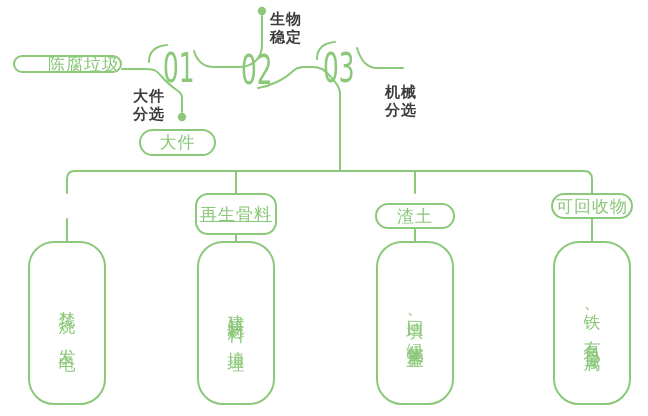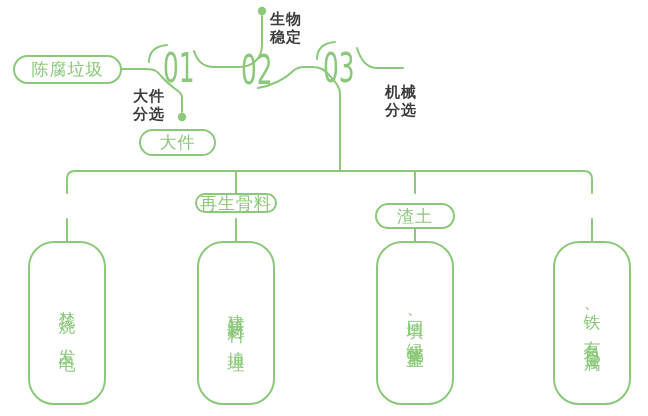--- a/index.html
+++ b/index.html
@@ -61,21 +61,21 @@
     <path d="M67,193 L67,179 Q67,171 75,171 L584,171 Q592,171 592,179 L592,193"></path>
     <path d="M236,171 L236,193"></path>
     <path d="M415,171 L415,193"></path>
 
     <path d="M67,219 L67,241"></path>
     <path d="M236,219 L236,241"></path>
     <path d="M415,219 L415,241"></path>
     <path d="M592,219 L592,241"></path>
   </svg>
 
-  <div class="abs pill" style="left:13px;top:55px;width:109px;height:29px;">
+  <div class="abs pill" style="left:13px;top:55px;width:109px;height:18px;justify-content:flex-end;">
     <span>陈腐垃圾</span>
   </div>
 
   <div class="abs step-num" style="left:163px;top:53px;">01</div>
   <div class="abs step-num" style="left:241px;top:55px;">02</div>
   <div class="abs step-num" style="left:323px;top:53px;">03</div>
 
   <div class="abs plabel" style="left:133px;top:87px;">
     <div>大件</div>
     <div>分选</div>
@@ -86,25 +86,28 @@
   </div>
   <div class="abs plabel" style="left:351px;top:83px;margin-left:34px;">
     <div>机械</div>
     <div>分选</div>
   </div>
 
   <div class="abs pill" style="left:139px;top:129px;width:77px;height:27px;">
     <span>大件</span>
   </div>
 
-  <div class="abs pill" style="left:195px;top:193px;width:82px;height:20px;border-radius:13px;">
+  <div class="abs pill" style="left:195px;top:193px;width:82px;height:42px;border-radius:13px;text-decoration:underline;">
     <span>再生骨料</span>
   </div>
   <div class="abs pill" style="left:375px;top:203px;width:80px;height:26px;border-radius:13px;">
     <span>渣土</span>
+  </div>
+  <div class="abs pill" style="left:551px;top:193px;width:82px;height:26px;border-radius:13px;">
+    <span>可回收物</span>
   </div>
 
   <div class="abs rbox" style="left:28px;top:241px;width:78px;height:164px;">
     <div class="vtext" style="letter-spacing:7px;">焚烧、发电</div>
   </div>
   <div class="abs rbox" style="left:197px;top:241px;width:78px;height:164px;">
     <div class="vtext">建筑材料、填埋</div>
   </div>
   <div class="abs rbox" style="left:376px;top:241px;width:78px;height:164px;">
     <div class="vtext" style="letter-spacing:2px;">回填、绿化营养土</div>

